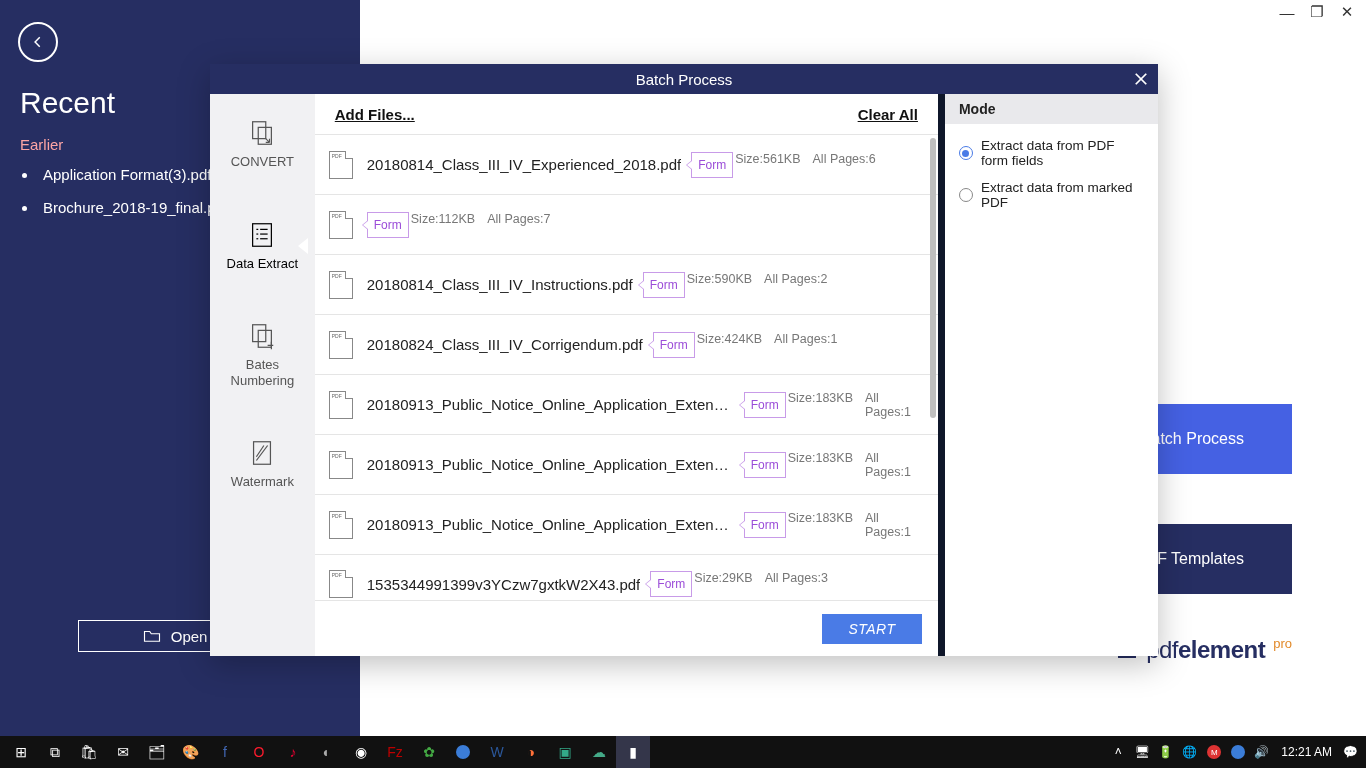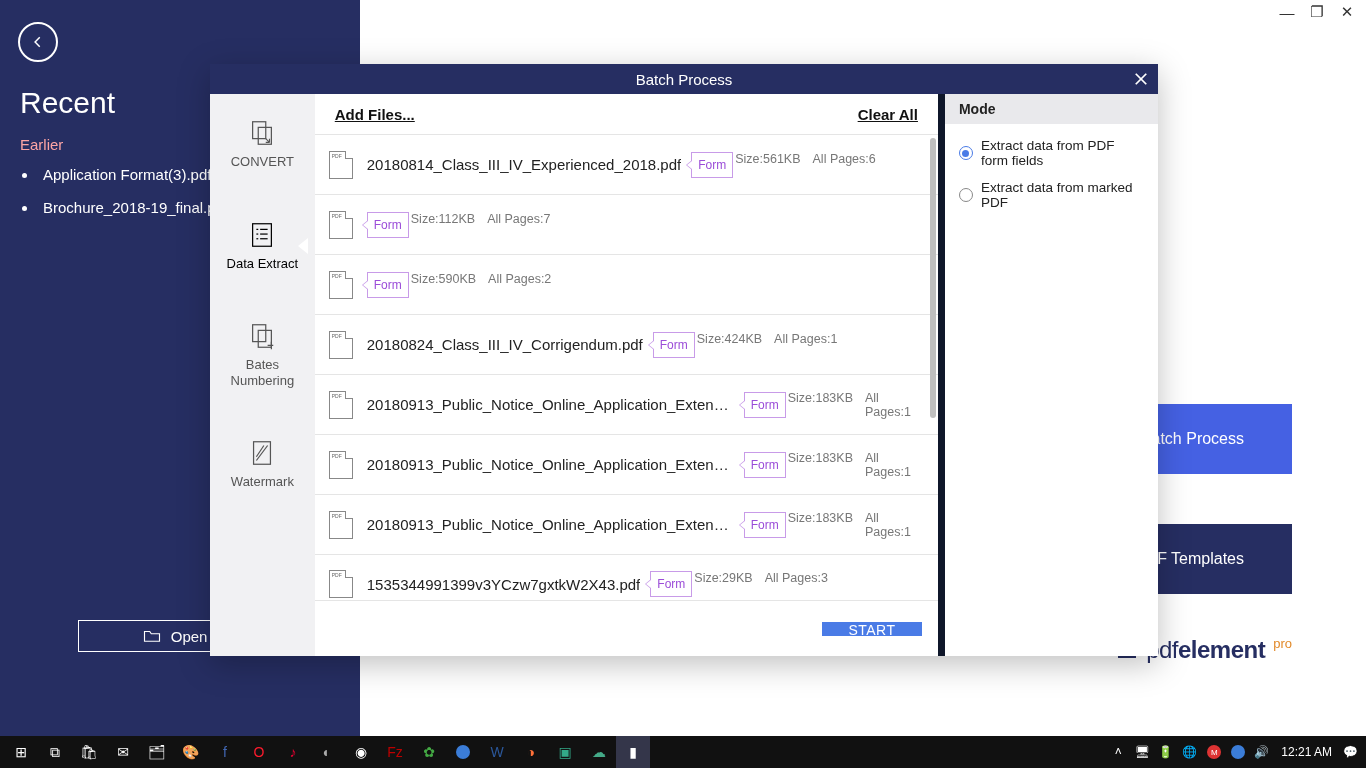--- a/index.html
+++ b/index.html
@@ -58,21 +58,21 @@
 .pdf-ico::after { content: ""; position: absolute; right: -1px; top: -1px; width: 7px; height: 7px; background: #fff; border-left: 1px solid #888; border-bottom: 1px solid #888; }
 .file-info { display: flex; flex-direction: row; gap: 2px; min-width: 0; flex: 1; }
 .file-name-line { display: flex; align-items: center; gap: 10px; min-width: 0; }
 .file-name { font-size: 15px; color: #222; white-space: nowrap; overflow: hidden; text-overflow: ellipsis; max-width: 380px; }
 .form-badge { font-size: 12px; color: #9b4dd8; border: 1px solid #c89be8; padding: 0 6px; height: 26px; display: flex; align-items: center; position: relative; }
 .form-badge::before { content: ""; position: absolute; left: -6px; top: 50%; transform: translateY(-50%); width: 0; height: 0; border-top: 5px solid transparent; border-bottom: 5px solid transparent; border-right: 6px solid #c89be8; }
 .form-badge::after { content: ""; position: absolute; left: -5px; top: 50%; transform: translateY(-50%); width: 0; height: 0; border-top: 4px solid transparent; border-bottom: 4px solid transparent; border-right: 5px solid #fff; }
 .file-meta { font-size: 12.5px; color: #777; display: flex; gap: 12px; }
 .scroll-thumb { position: absolute; right: 2px; top: 4px; width: 6px; height: 280px; background: #bfbfbf; border-radius: 3px; }
 .file-foot { height: 56px; border-top: 1px solid #e5e5e5; display: flex; align-items: center; justify-content: flex-end; padding-right: 16px; }
-.start-btn { width: 100px; height: 14px; background: #4a7be6; color: #fff; border: none; font-size: 14px; letter-spacing: 0.5px; }
+.start-btn { width: 100px; height: 30px; background: #4a7be6; color: #fff; border: none; font-size: 14px; letter-spacing: 0.5px; font-style: italic; }
 
 
 .mode-panel { width: 244px; display: flex; flex-direction: column; }
 .mode-head { height: 30px; background: #e9e9ec; display: flex; align-items: center; padding-left: 14px; font-size: 14px; font-weight: 600; color: #222; }
 .mode-body { padding: 14px; display: flex; flex-direction: column; gap: 12px; font-size: 13.5px; color: #222; }
 .radio-row { display: flex; align-items: center; gap: 8px; }
 .radio-outer { width: 14px; height: 14px; border: 1.5px solid #4a7be6; border-radius: 50%; display: flex; align-items: center; justify-content: center; flex-shrink: 0; }
 .radio-outer.off { border-color: #888; }
 .radio-inner { width: 7px; height: 7px; background: #4a7be6; border-radius: 50%; }
 
@@ -208,20 +208,21 @@
       <div class="file-meta">
         <span>Size:112KB</span>
         <span>All Pages:7</span>
       </div>
     </div>
             </div>
             <div class="file-row">
     <div class="pdf-ico"></div>
     <div class="file-info">
       <div class="file-name-line">
+        <span class="file-name">20180814_Class_III_IV_Instructions.pdf</span>
         <span class="form-badge">Form</span>
       </div>
       <div class="file-meta">
         <span>Size:590KB</span>
         <span>All Pages:2</span>
       </div>
     </div>
             </div>
             <div class="file-row">
     <div class="pdf-ico"></div>

